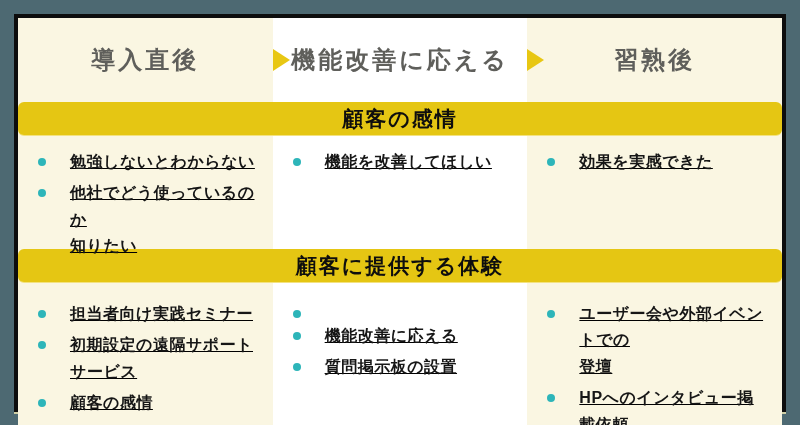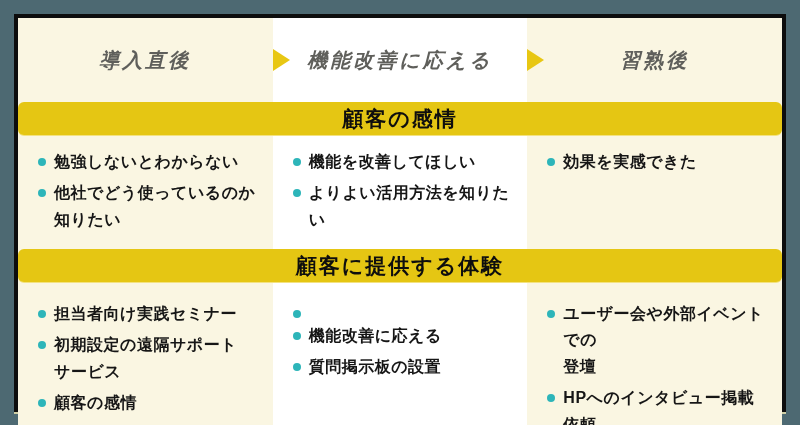--- a/index.html
+++ b/index.html
@@ -29,41 +29,40 @@
     grid-template-columns:1fr 1fr 1fr;
     grid-template-rows:84px 34px 113px 34px 1fr;
   }
   .cell{position:relative;}
   .c1,.c3{background:var(--cream);}
   .c2{background:var(--col-white);}
   .head{
     display:flex;align-items:center;justify-content:center;
   }
   .head .stage-label{
-    font-size:20px;font-weight:bold;color:var(--header-gray);
+    font-size:24px;font-weight:bold;color:var(--header-gray);
     letter-spacing:3px;
-    font-style:italic;
   }
   .band{
     grid-column:1 / span 3;
     background:var(--band-yellow);
     display:flex;align-items:center;justify-content:center;
     border-bottom:1px solid rgba(255,250,220,0.55);
     border-radius:6px;
   }
   .band .band-title{
     font-size:21px;font-weight:bold;color:#0e0e0e;letter-spacing:2px;
   }
   ul.list{
     list-style:none;
     padding:13px 12px 0 20px;
   }
   ul.list.exp{padding-top:18px;}
   .item{
-    display:flex;gap:8px;margin:0 0 5px 0;
+    display:flex;gap:24px;margin:0 0 5px 0;text-decoration:underline;
   }
   .bullet{
     flex:none;width:8px;height:8px;border-radius:50%;
     background:var(--bullet-teal);
     margin-top:9px;
   }
   .item-text{
     white-space:pre-line;
     font-size:16px;font-weight:bold;line-height:1.65;
     color:var(--text-black);
@@ -109,24 +108,20 @@
           <span class="bullet"></span>
           <span class="item-text">他社でどう使っているのか
 知りたい</span>
         </li>
       </ul>
     <ul class="cell list c2">
         <li class="item">
           <span class="bullet"></span>
           <span class="item-text">機能を改善してほしい</span>
         </li>
-        <li class="item">
-          <span class="bullet"></span>
-          <span class="item-text">よりよい活用方法を知りたい</span>
-        </li>
       </ul>
     <ul class="cell list c3">
         <li class="item">
           <span class="bullet"></span>
           <span class="item-text">効果を実感できた</span>
         </li>
       </ul>
 
     <div class="band">
       <span class="band-title">顧客に提供する体験</span>

